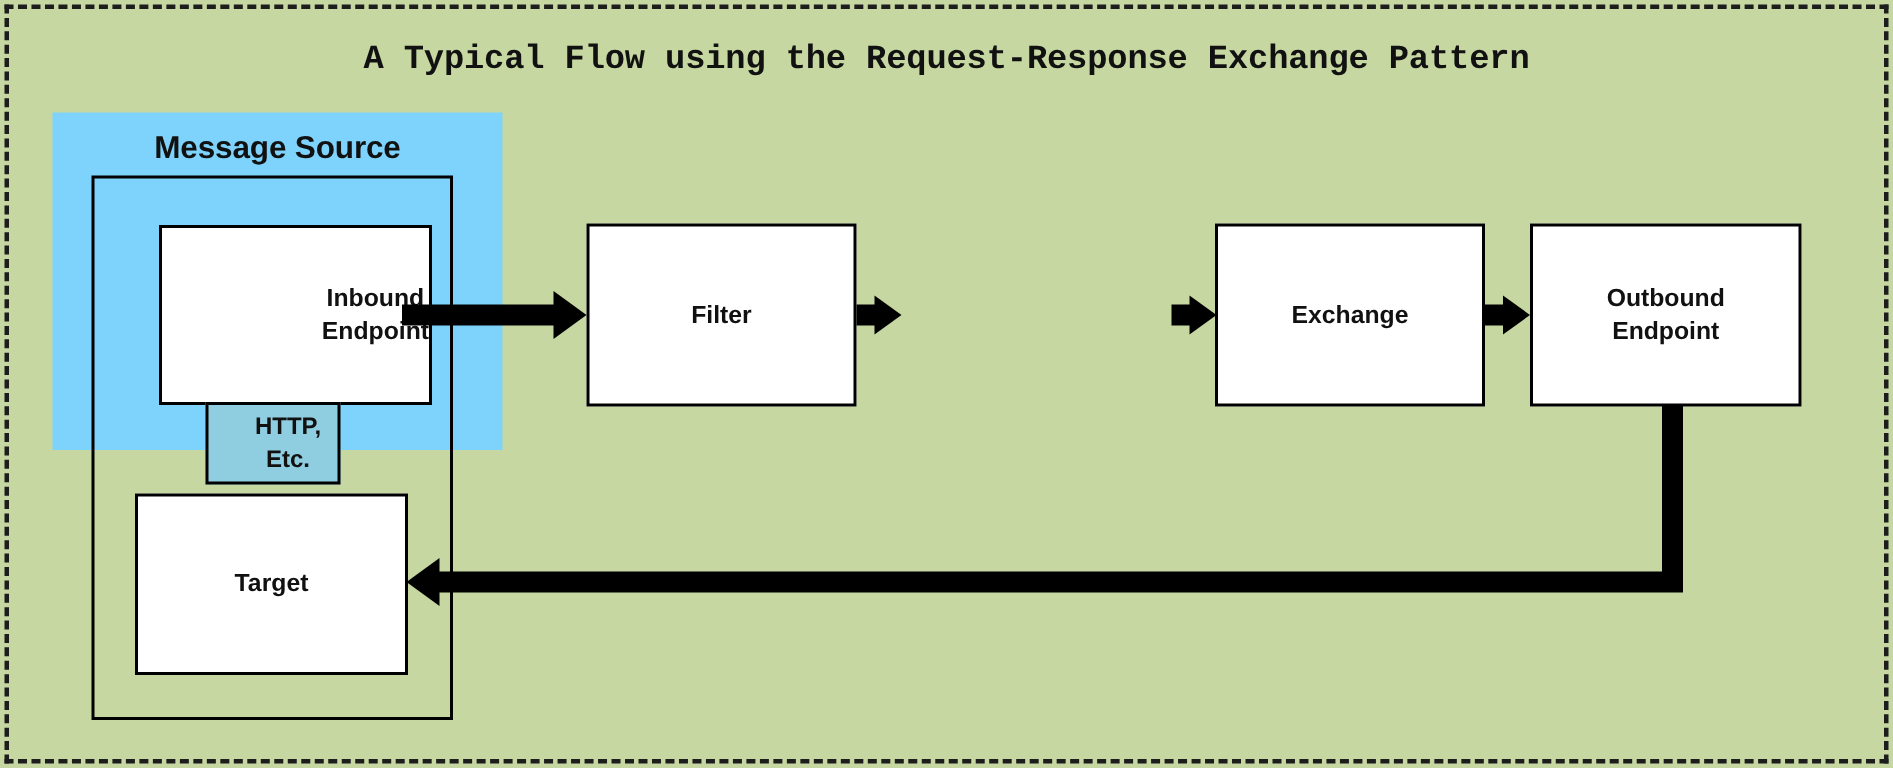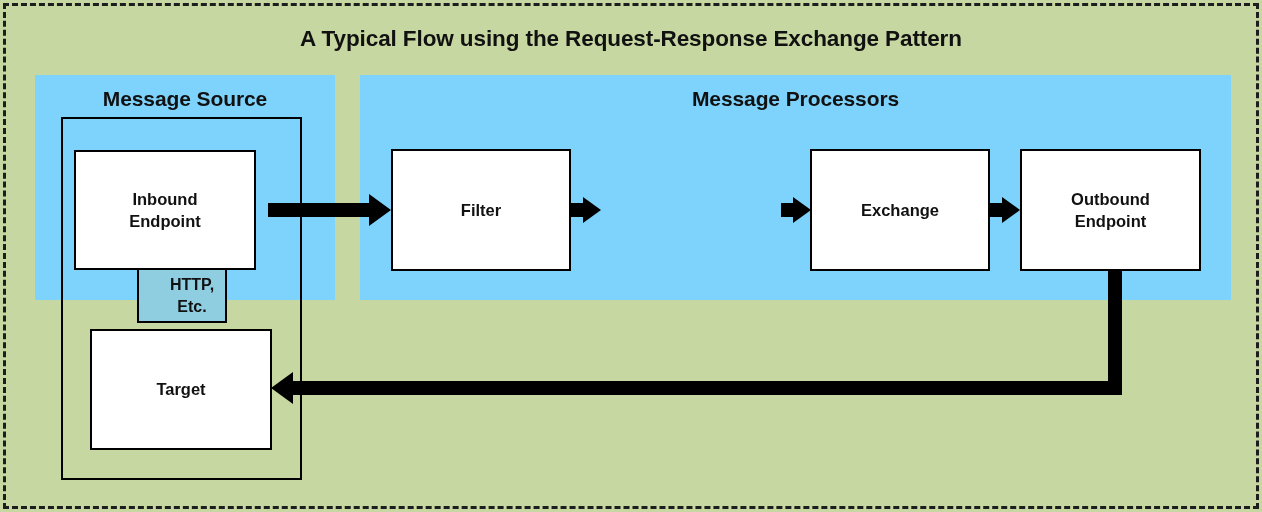--- a/index.html
+++ b/index.html
@@ -49,20 +49,21 @@
   #diagram-title {
     position: absolute;
     left: 0;
     width: 1262px;
     top: 26px;
     text-align: center;
     font-weight: bold;
     font-size: 22.5px;
     color: #111111;
     letter-spacing: -0.1px;
+    font-family: Liberation Mono, monospace;
   }
   .node-box {
     position: absolute;
     background: #ffffff;
     border: 2px solid #000000;
     box-sizing: border-box;
     display: flex;
     align-items: center;
     justify-content: center;
     text-align: center;
@@ -114,27 +115,24 @@
 <div id="canvas">
 
   <div id="outer-dashed-border"></div>
 
   <div id="diagram-title">A  Typical Flow using the Request-Response Exchange Pattern</div>
 
   <div class="panel" id="panel-message-source" style="left:35px; top:75px; width:300px; height:225px;">
     <div class="panel-title" style="top:12px;">Message Source</div>
   </div>
 
-  <div class="panel" id="panel-message-processors" style="left:360px; top:75px; width:871px; height:225px;">
-    <div class="panel-title" style="top:12px;">Message Processors</div>
-  </div>
 
   <div id="inner-frame" style="left:61px; top:117px; width:241px; height:363px;"></div>
 
-  <div class="node-box" id="node-inbound-endpoint" style="left:74px; top:150px; width:182px; height:120px;">
+  <div class="node-box" id="node-inbound-endpoint" style="left:106px; top:150px; width:182px; height:120px;justify-content:flex-end;">
     <div>
       <span>Inbound</span><br>
       <span>Endpoint</span>
     </div>
   </div>
 
   <div class="node-box http" id="node-protocol" style="left:137px; top:268px; width:90px; height:55px;">
     <div>
       <span>HTTP,</span><br>
       <span>Etc.</span>

